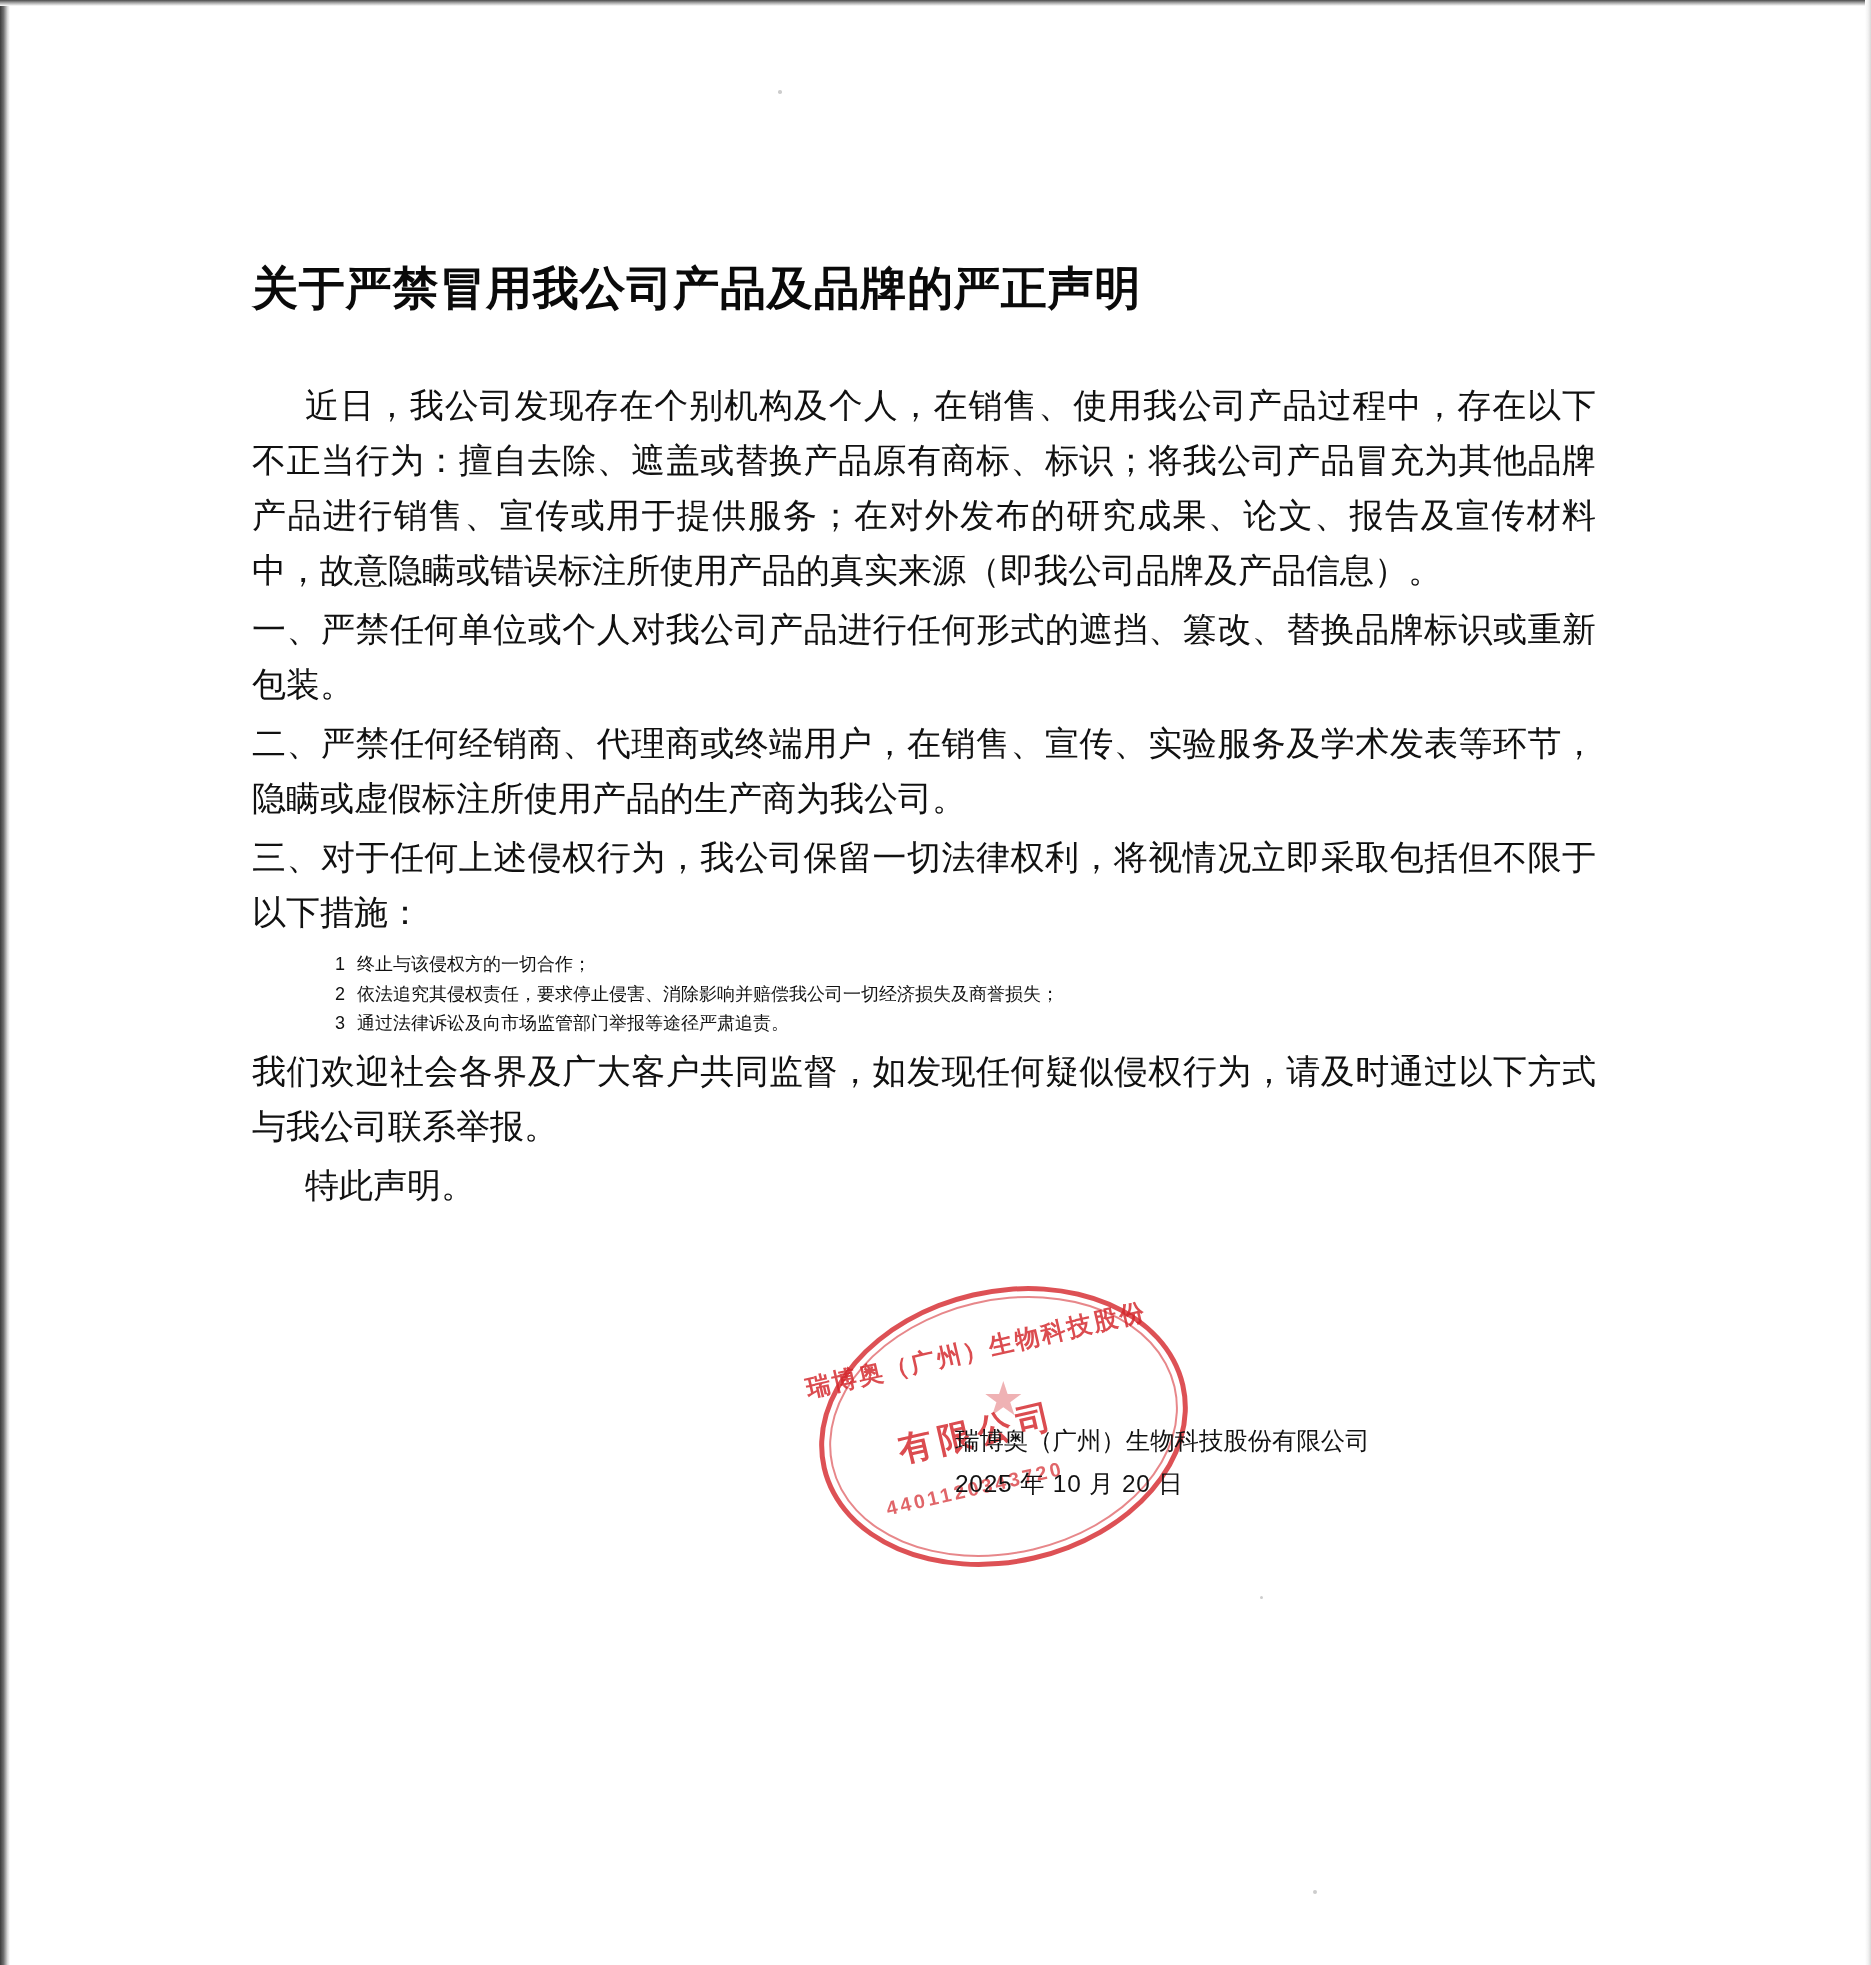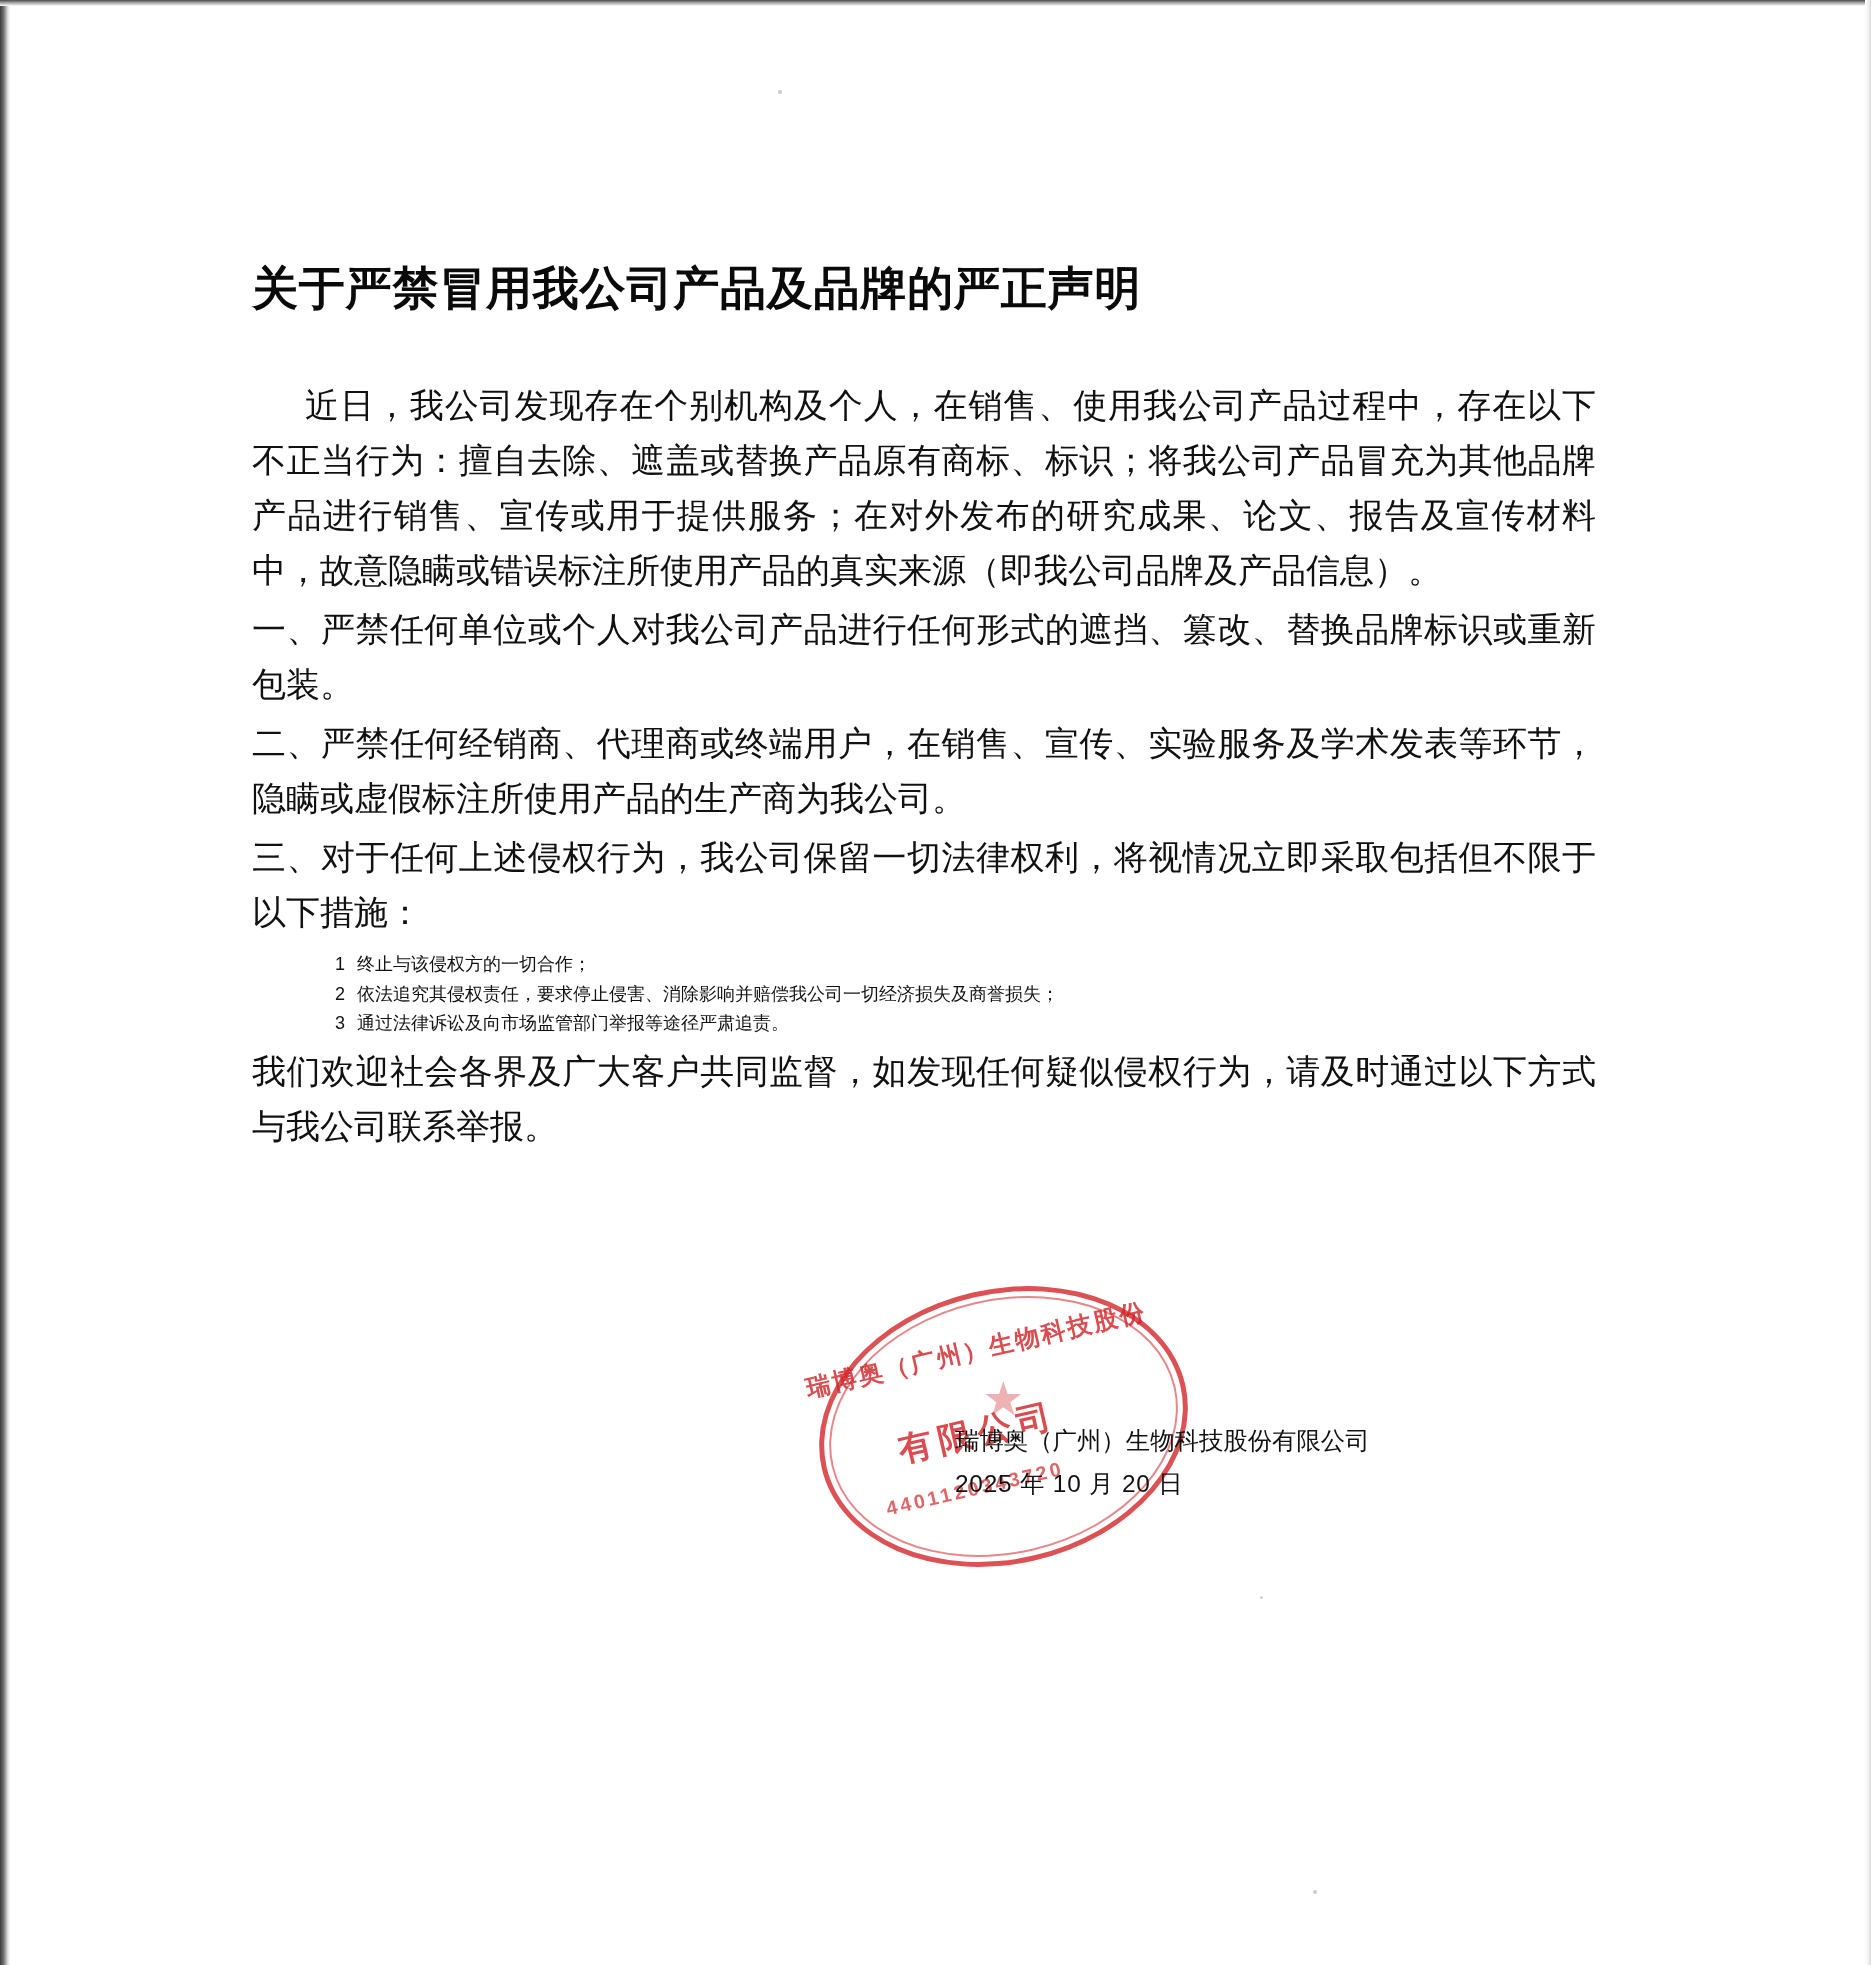--- a/index.html
+++ b/index.html
@@ -195,20 +195,21 @@
     <p class="sub-item">
       <span class="sub-num">2</span><span>依法追究其侵权责任，要求停止侵害、消除影响并赔偿我公司一切经济损失及商誉损失；</span>
     </p>
     <p class="sub-item">
       <span class="sub-num">3</span><span>通过法律诉讼及向市场监管部门举报等途径严肃追责。</span>
     </p>
 
     <div class="gap-sm"></div>
 
     <p class="para">我们欢迎社会各界及广大客户共同监督，如发现任何疑似侵权行为，请及时通过以下方式与我公司联系举报。</p>
+    <p class="para indent">特此声明。</p>
   </div>
 
   <div class="seal">
     <div class="seal-ellipse"></div>
     <div class="seal-ellipse inner"></div>
     <div class="seal-text-top">瑞博奥（广州）生物科技股份</div>
     <div class="seal-star">★</div>
     <div class="seal-text-mid">有限公司</div>
     <div class="seal-text-bottom">4401120343720</div>
   </div>

